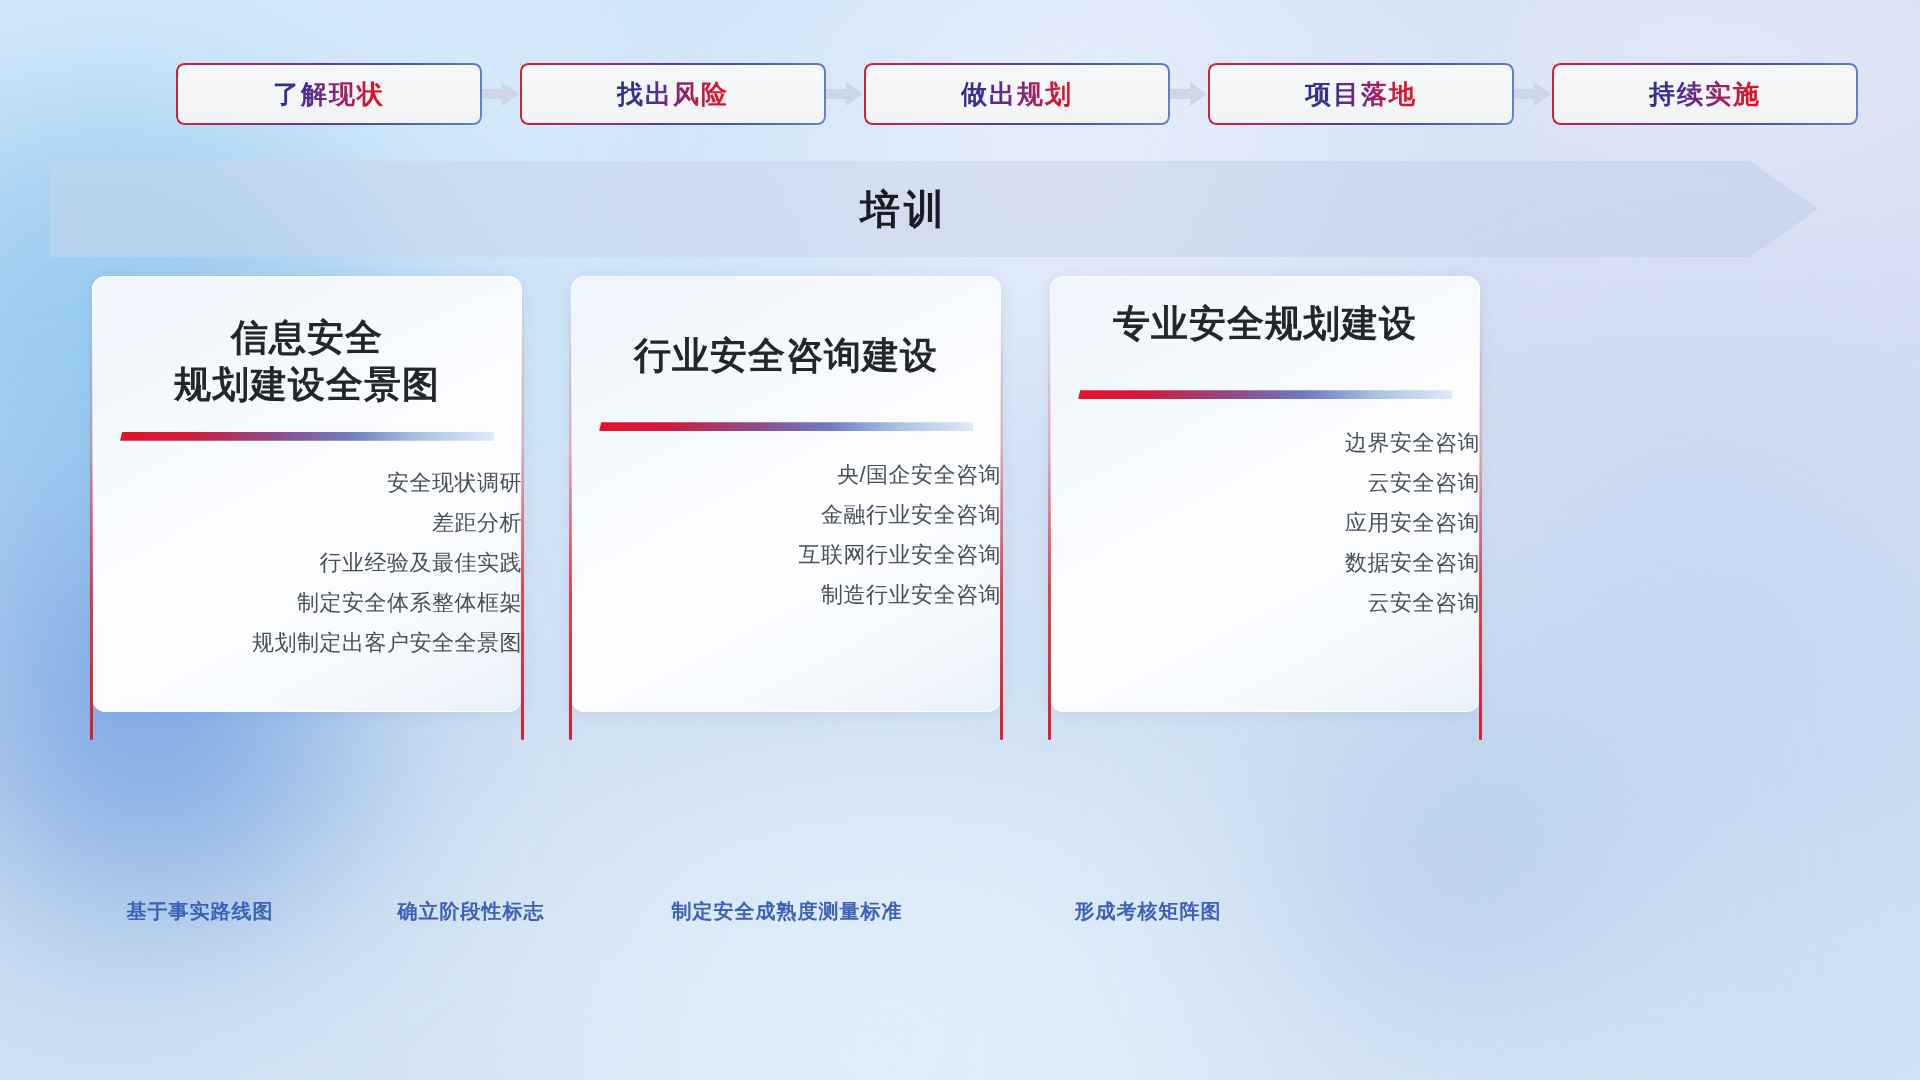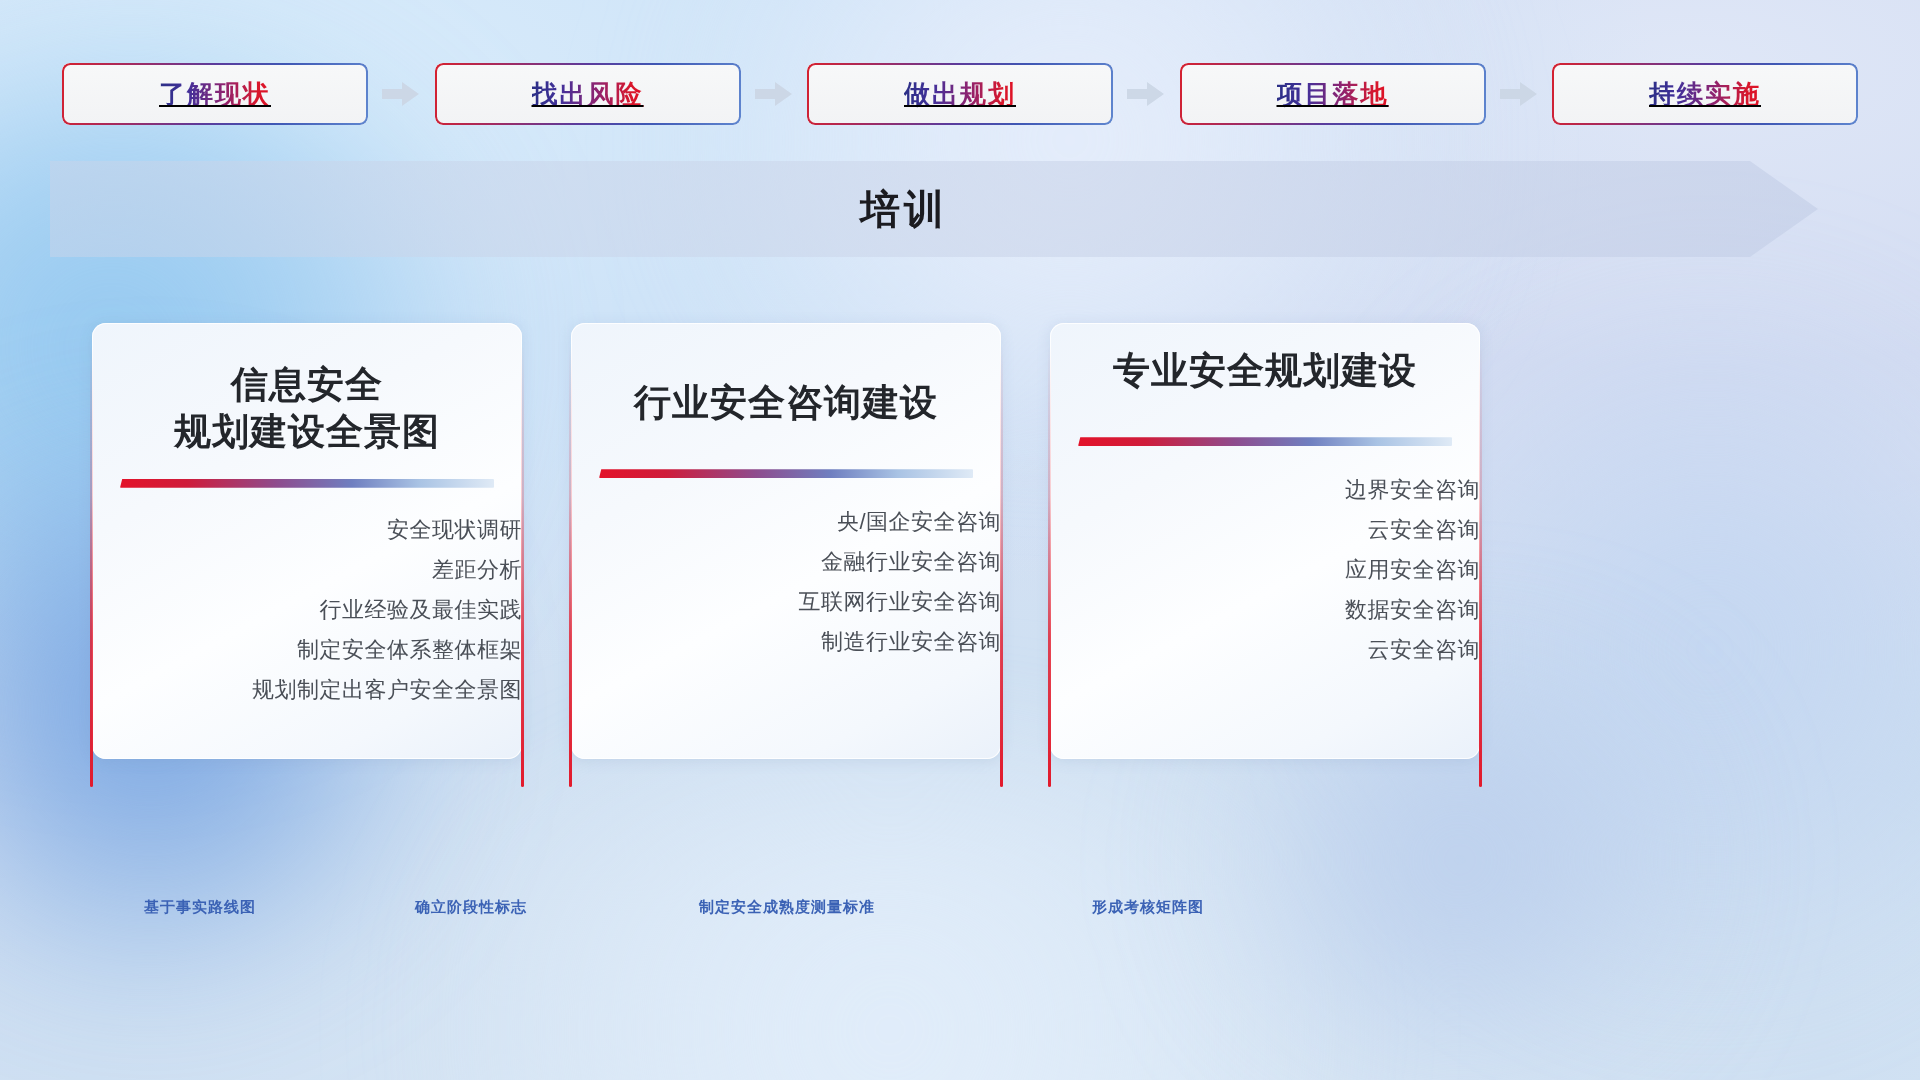--- a/index.html
+++ b/index.html
@@ -33,21 +33,21 @@
            background:radial-gradient(circle at 50% 50%,#e1edfa 0%,rgba(225,237,250,.45) 45%,rgba(225,237,250,0) 75%); }
   .blob-f{ right:180px; bottom:30px; width:560px; height:380px;
            background:radial-gradient(circle at 50% 50%,#b9cdec 0%,rgba(185,205,236,.4) 48%,rgba(185,205,236,0) 76%); }
 
   
   #stage { position:absolute; inset:0; z-index:2; }
 
   
   .steps{
     position:absolute; left:62px; top:63px; width:1796px; height:62px;
-    display:flex; align-items:center; justify-content:space-between;text-decoration:underline;
+    display:flex; align-items:center; justify-content:flex-end;
   }
   .pill{
     position:relative; width:306px; height:62px; border-radius:8px;
     background:linear-gradient(180deg,#f7f8f9 0%,#f2f3f5 100%);
     display:flex; align-items:center; justify-content:center;
   }
   .pill::before{
     content:""; position:absolute; inset:0; border-radius:8px; padding:1.6px;
     background:linear-gradient(102deg,#d6212f 0%,#a32a60 22%,#5b3b9c 48%,#3f57b4 70%,#5f86cf 100%);
     -webkit-mask:linear-gradient(#000 0 0) content-box,linear-gradient(#000 0 0);
@@ -71,21 +71,21 @@
   .banner svg{ position:absolute; inset:0; width:100%; height:100%; }
   .banner-title{
     position:absolute; left:0; right:60px; top:0; height:96px;
     display:flex; align-items:center; justify-content:center;
     font-size:40px; font-weight:700; letter-spacing:4px; color:#1b1b20;
   }
 
   
   .cards{
     position:absolute; left:92px; top:276px; width:1442px; height:436px;
-    display:flex; gap:49px;margin-top:47px;
+    display:flex; gap:49px;
   }
   .card{
     position:relative; width:430px; height:436px; border-radius:14px;
     background:linear-gradient(152deg,#eff5fc 0%,#f6f9fd 32%,#fdfeff 58%,#f4f8fd 84%,#eaf1fa 100%);
     box-shadow:0 2px 14px rgba(104,135,180,.16), 0 0 0 1px rgba(255,255,255,.85) inset;
     overflow:visible;
   }
   .card::after{ 
     content:""; position:absolute; left:-2px; top:22px; bottom:-28px; width:3px;
     border-radius:2px;
@@ -119,21 +119,21 @@
   .card.c2 .card-title{ padding-top:56px; }
   .card.c2 .card-rule{ margin-top:43px; }
   .card.c3 .card-title{ padding-top:24px; }
   .card.c3 .card-rule{ margin-top:43px; }
   .card.c2 .card-list, .card.c3 .card-list{ margin-top:24px; }
 
   
   .footers{ position:absolute; left:0; top:898px; width:1920px; height:40px; }
   .footer-label{
     position:absolute; top:0; transform:translateX(-50%);
-    font-size:15px; font-weight:700; color:#3b62b5; letter-spacing:1px; white-space:nowrap;
+    font-size:20px; font-weight:700; color:#3b62b5; letter-spacing:1px; white-space:nowrap;
   }
 </style>
 </head>
 <body>
 
 <div id="bg">
   <div class="bg-base"></div>
   <div class="bg-blob blob-a"></div>
   <div class="bg-blob blob-b"></div>
   <div class="bg-blob blob-c"></div>

